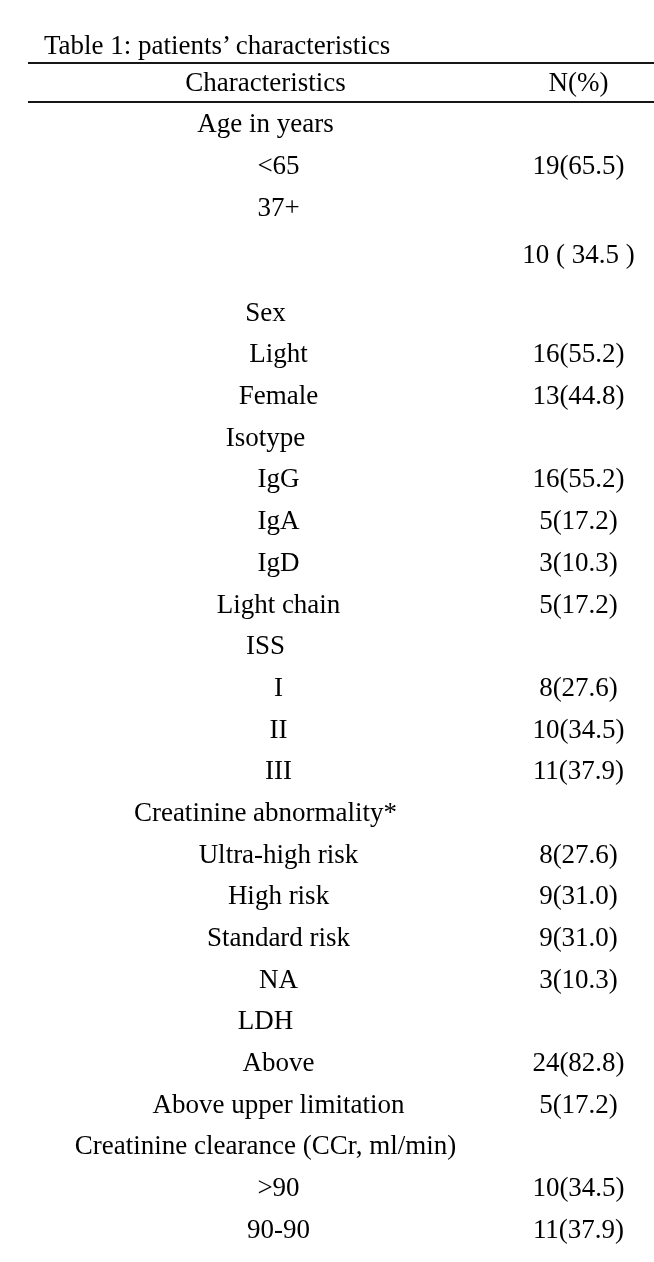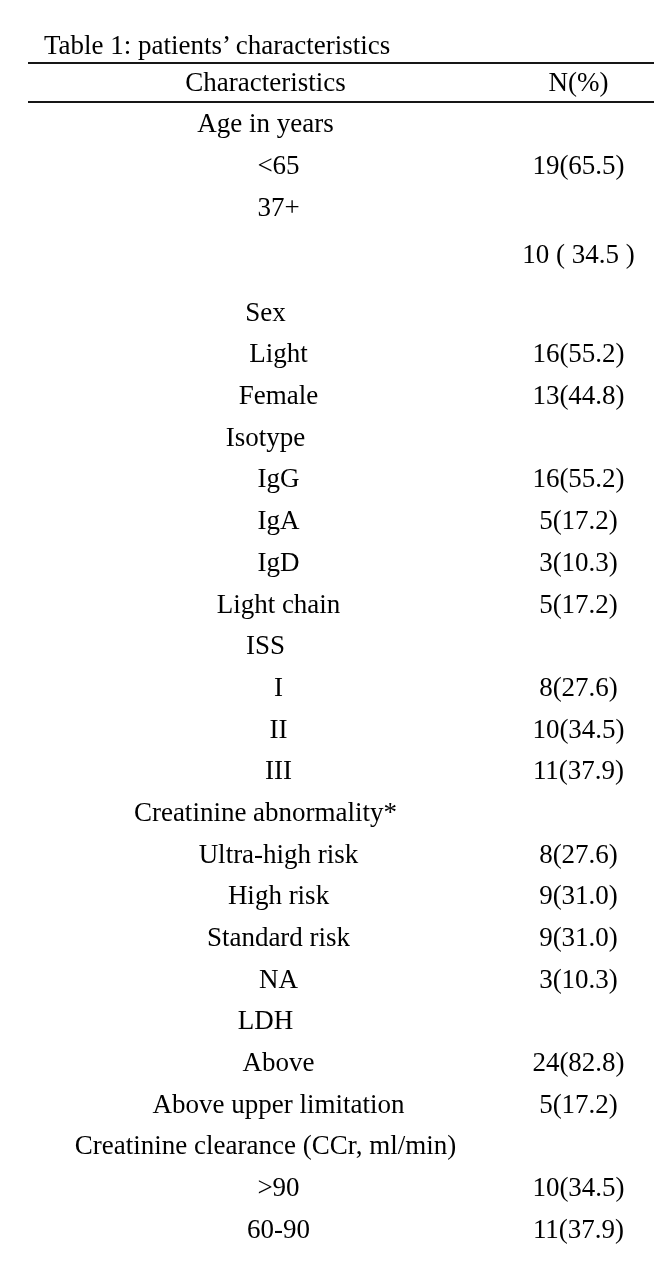--- a/index.html
+++ b/index.html
@@ -177,19 +177,19 @@
         </tr>
         <tr>
           <td class="label-cell category">Creatinine clearance (CCr, ml/min)</td>
           <td class="value-cell"></td>
         </tr>
         <tr>
           <td class="label-cell item">&gt;90</td>
           <td class="value-cell">10(34.5)</td>
         </tr>
         <tr>
-          <td class="label-cell item">60-90</td>
+          <td class="label-cell item">90-90</td>
           <td class="value-cell">11(37.9)</td>
         </tr>
       </tbody>
   </table>
 
 </div>
 
 </body></html>

